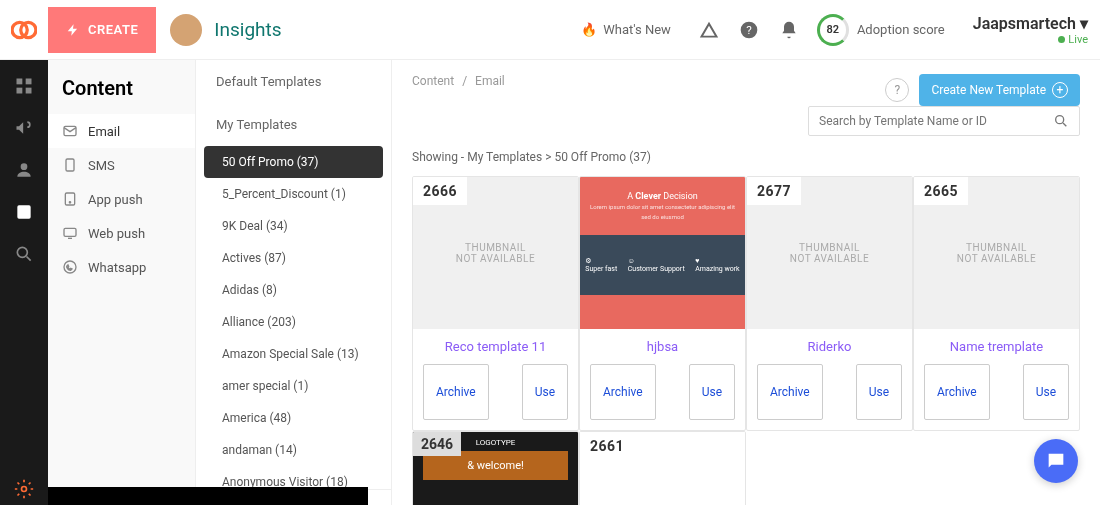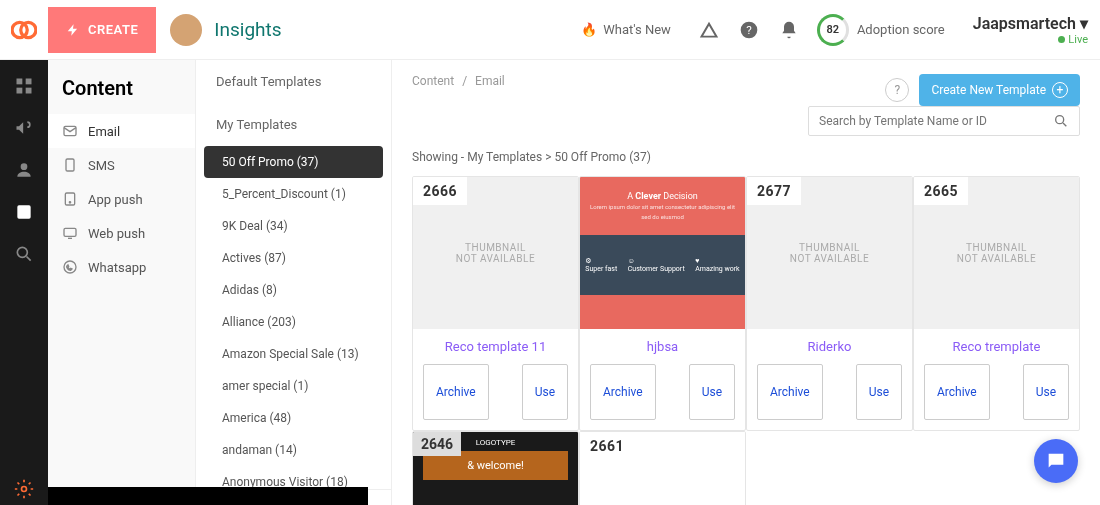--- a/index.html
+++ b/index.html
@@ -256,21 +256,21 @@
           <button class="btn-sm">Use</button>
         </div>
       </div>
 
       <div class="card">
         <div class="thumb">
           <div class="card-id" style="top:0;left:0">2665</div>
           <div style="white-space:pre-line;text-align:center">THUMBNAIL
 NOT AVAILABLE</div>
         </div>
-        <div class="card-title">Reco tremplate</div>
+        <div class="card-title">Name tremplate</div>
         <div class="card-actions">
           <button class="btn-sm">Archive</button>
           <button class="btn-sm">Use</button>
         </div>
       </div>
 
       <div class="card" style="height:86px;overflow:hidden">
         <div style="height:152px;background:#1a1a1a;position:relative">
           <div class="card-id" style="top:0;left:0;position:absolute;background:#ddd;padding:4px 8px;font-weight:700">2646</div>
           <div style="text-align:center;color:#fff;font-size:8px;padding-top:6px">LOGOTYPE</div>

